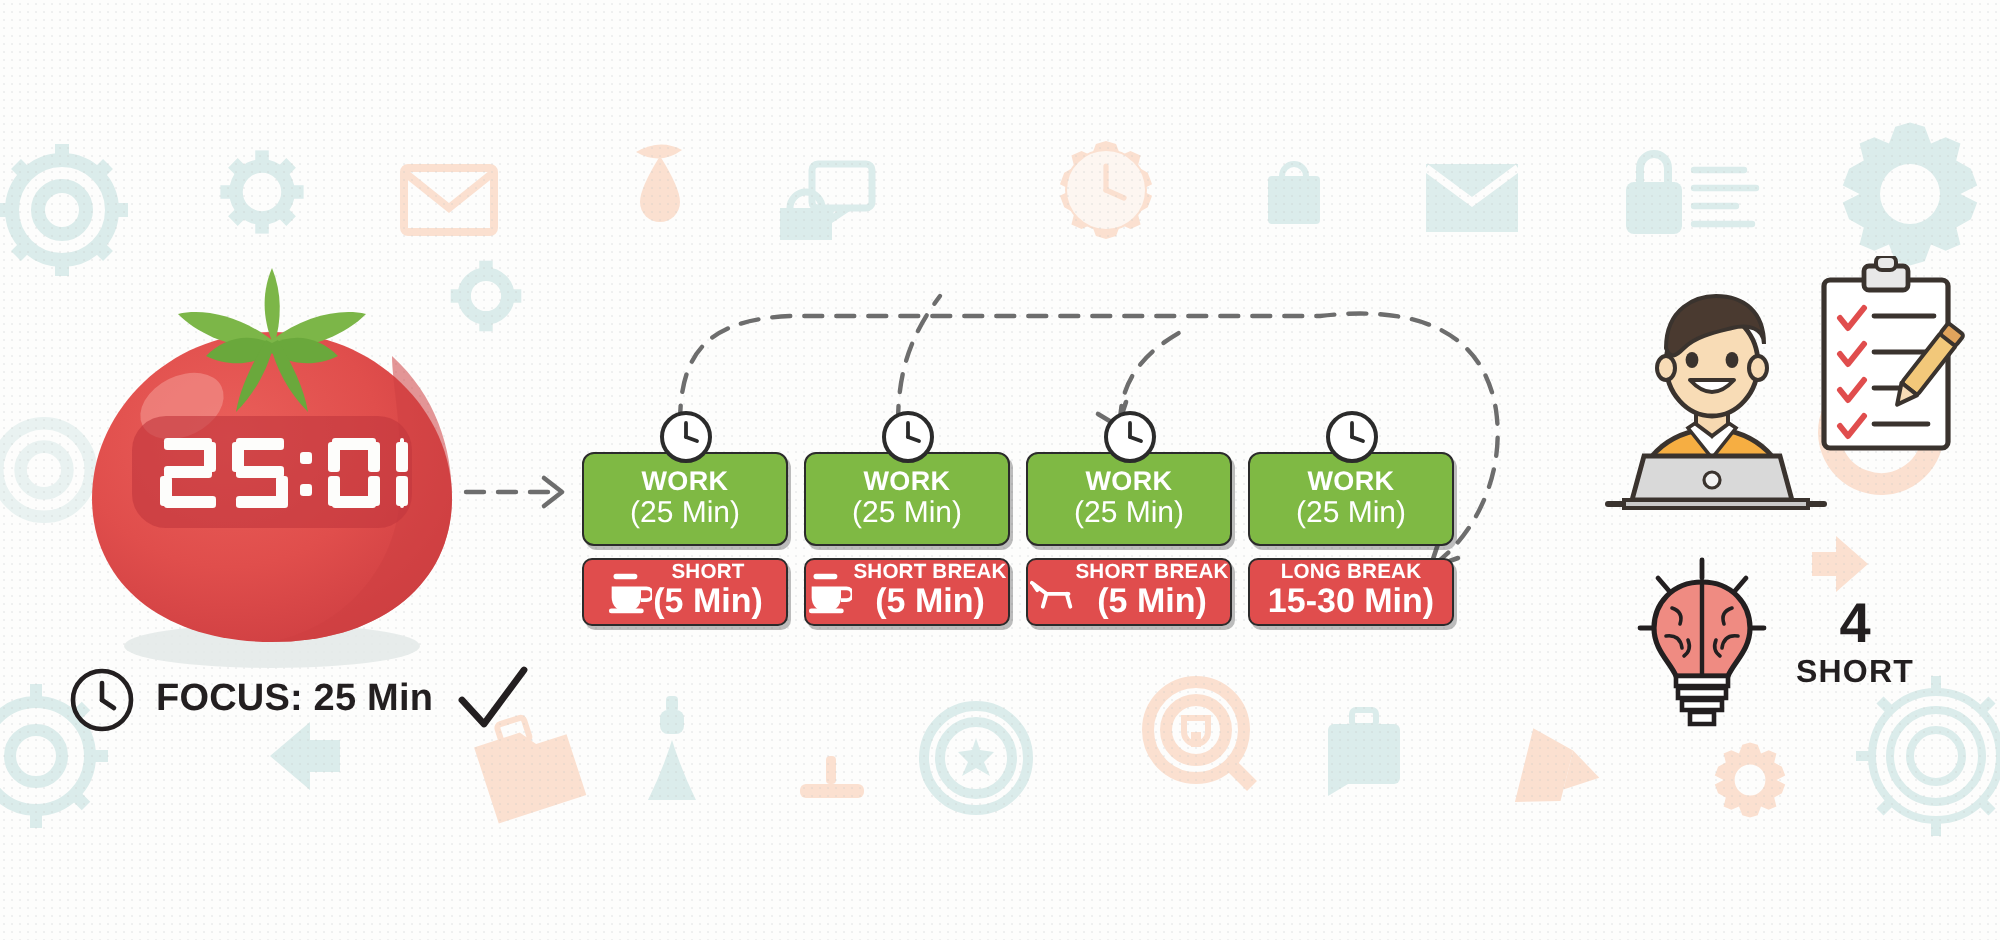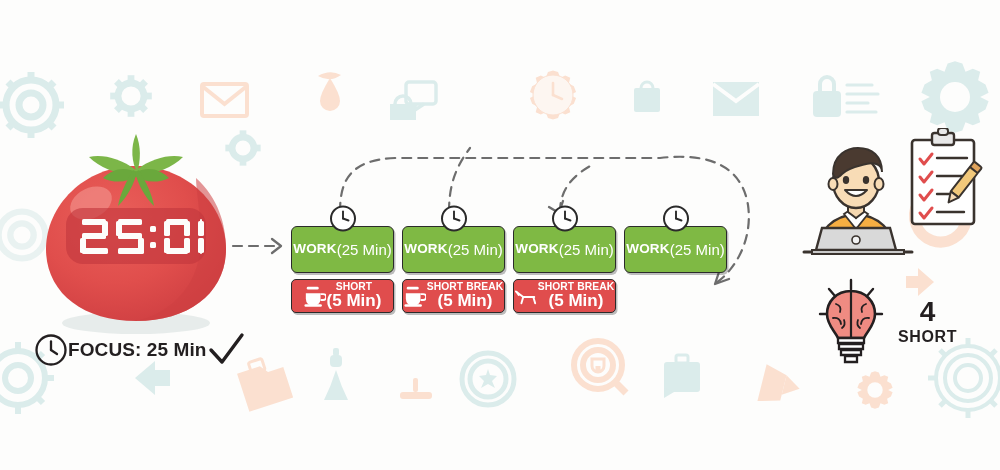--- a/index.html
+++ b/index.html
@@ -28,21 +28,21 @@
   #arrow-layer { position: absolute; inset: 0; z-index: 3; pointer-events: none; }
   #content { position: absolute; inset: 0; z-index: 4; }
 
   
   #tomato-block {
     position: absolute; left: 20px; top: 118px;
     width: 230px; height: 230px;
   }
   #focus-row {
     position: absolute; left: 34px; top: 332px;
-    display: flex; align-items: center; 
+    display: flex; align-items: center; gap: 10px;
     z-index: 6;
   }
   #focus-label {
     font-size: 19px; font-weight: bold; color: #231f20;
     letter-spacing: 0.1px; white-space: nowrap;
   }
 
   
   #cards {
     position: absolute; left: 291px; top: 205px;
@@ -56,21 +56,21 @@
     z-index: 5;
   }
   .work-card {
     position: relative;
     margin-top: 21px;
     height: 47px;
     background: #7fb944;
     border: 1.6px solid #2b2b2b;
     border-radius: 6px;
     box-shadow: 1.5px 2px 0 rgba(40,40,40,0.30);
-    display: flex; 
+    display: flex; flex-direction: column;
     align-items: center; justify-content: center;
     color: #ffffff;
     z-index: 4;
   }
   .work-title { font-size: 13.5px; font-weight: bold; letter-spacing: 0.2px; line-height: 1.05; }
   .work-sub   { font-size: 15px; font-weight: normal; line-height: 1.15; }
 
   .break-card {
     position: relative;
     margin-top: 6px;
@@ -461,20 +461,26 @@
       <div class="cycle-col">
         <svg class="clock-badge" viewBox="0 0 27 27">
           <circle cx="13.5" cy="13.5" r="12" fill="#ffffff" stroke="#2b2b2b" stroke-width="2"></circle>
           <line x1="13.5" y1="13.5" x2="13.5" y2="6.5" stroke="#2b2b2b" stroke-width="1.9" stroke-linecap="round"></line>
           <line x1="13.5" y1="13.5" x2="19" y2="15.5" stroke="#2b2b2b" stroke-width="1.9" stroke-linecap="round"></line>
         </svg>
         <div class="work-card">
           <span class="work-title">WORK</span>
           <span class="work-sub">(25 Min)</span>
         </div>
+        <div class="break-card no-icon">
+          <span class="break-text">
+            <span class="break-title">LONG BREAK</span>
+            <span class="break-sub">15-30 Min)</span>
+          </span>
+        </div>
       </div>
 
     </div>
 
     <div id="person-block">
       <svg viewBox="0 0 195 130" width="195" height="130">
 
         <line x1="4" y1="122" x2="112" y2="122" stroke="#3a332e" stroke-width="3" stroke-linecap="round"></line>
 
         <path d="M18,122 C18,100 33,86 56,84 C79,86 94,100 94,122 Z" fill="#f6ae42" stroke="#3a332e" stroke-width="2.4"></path>

